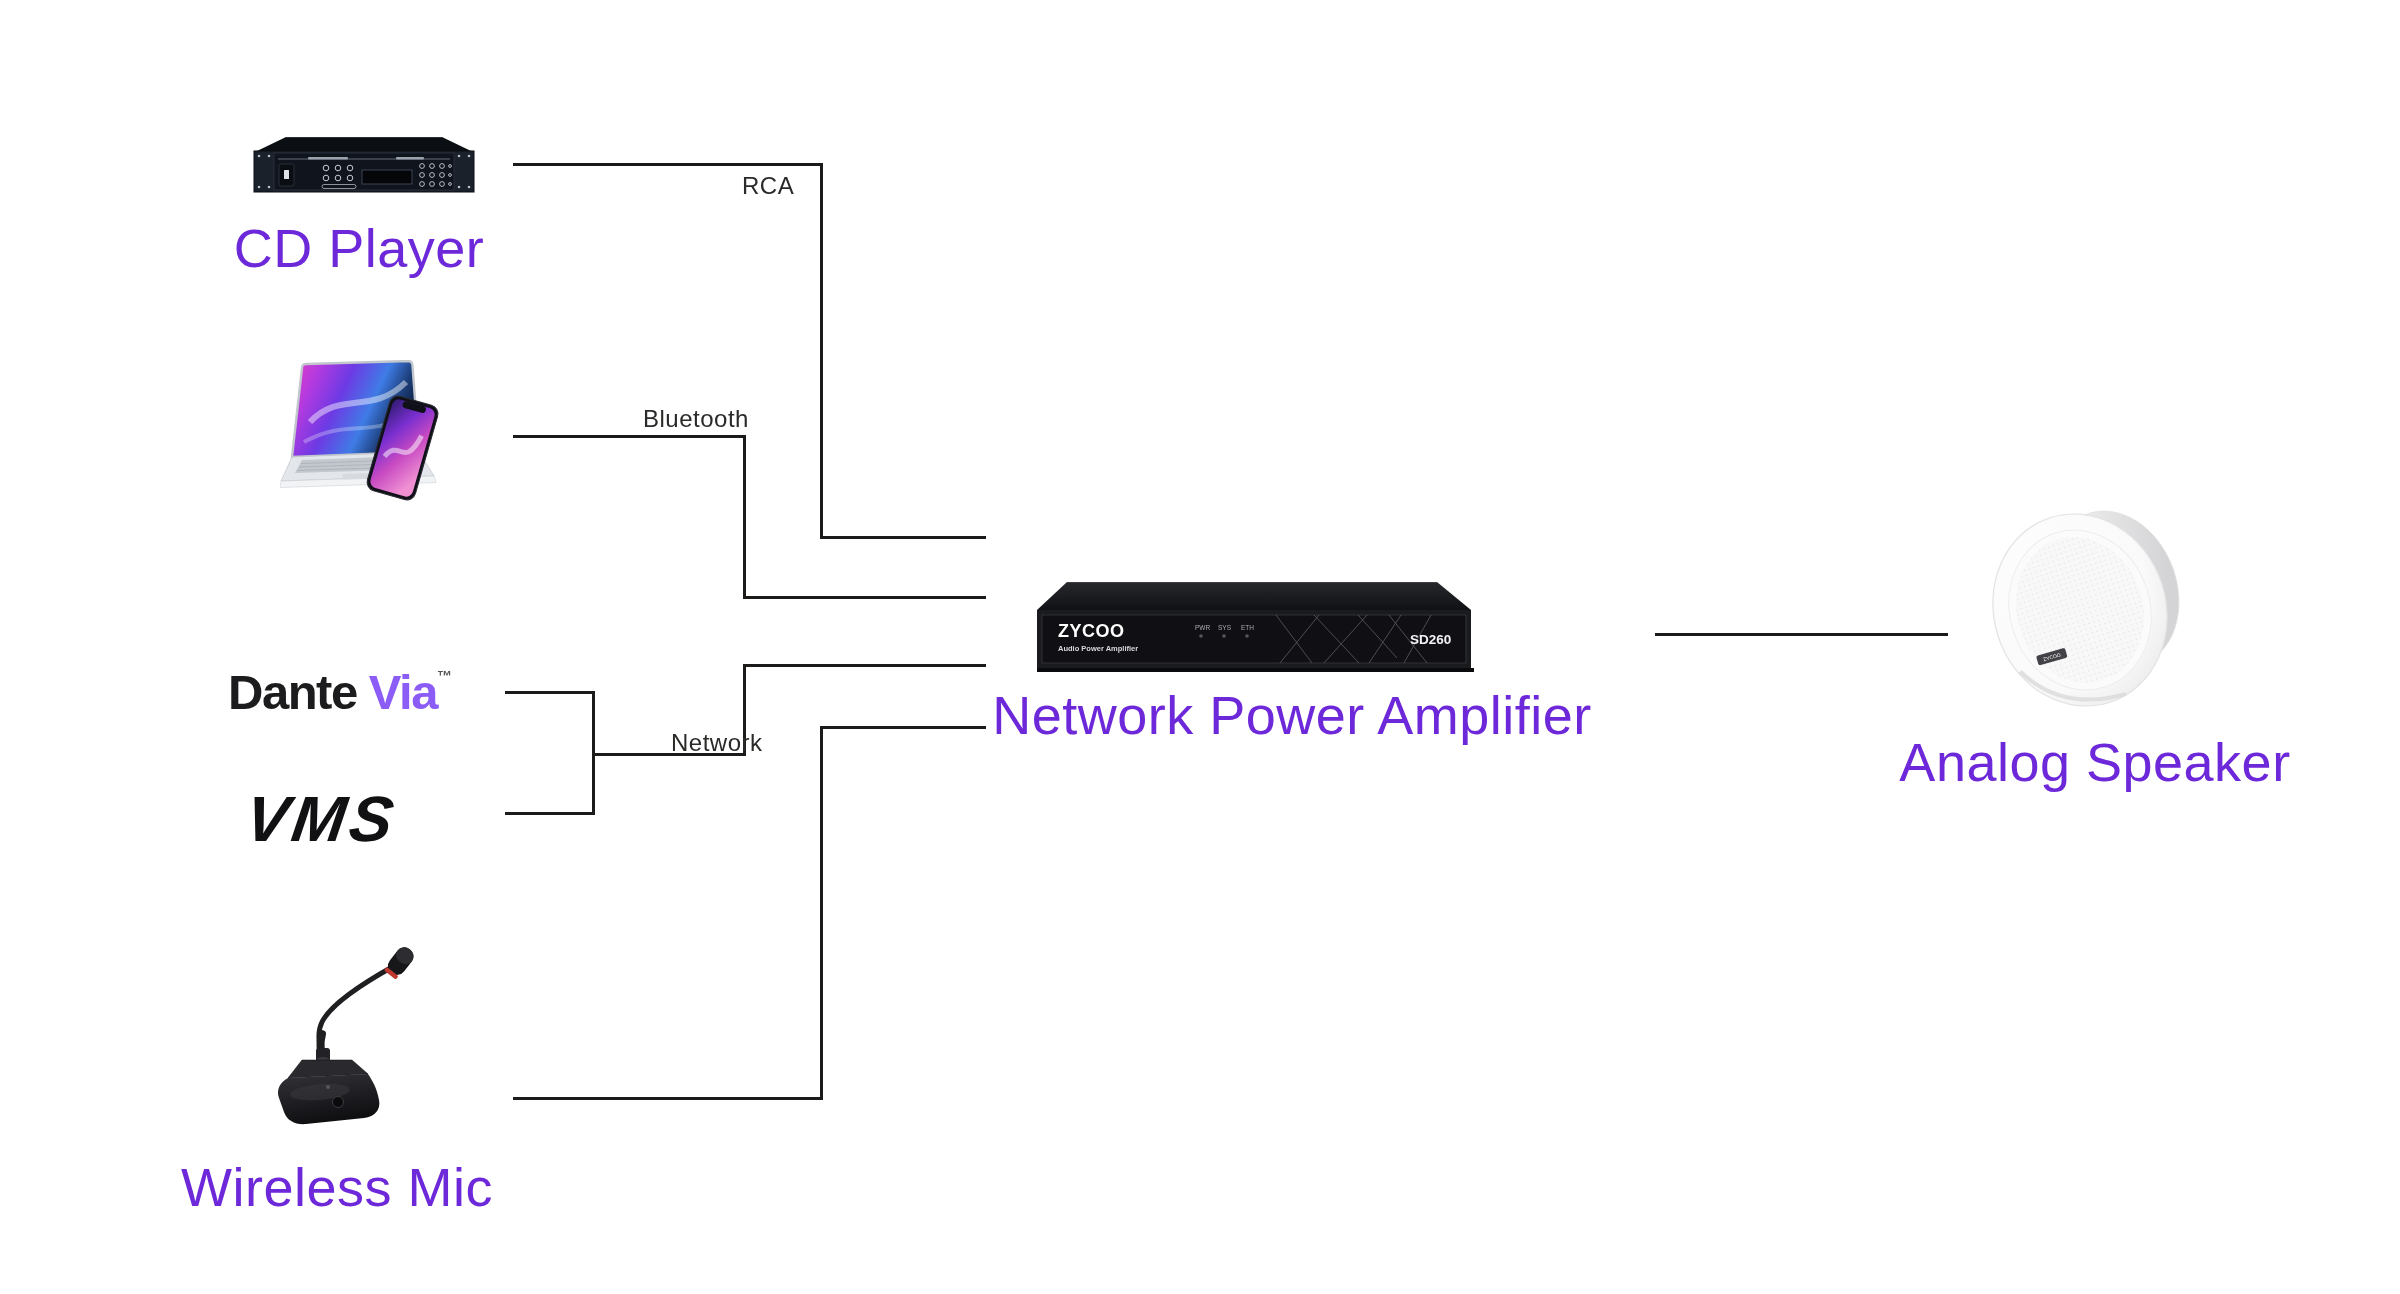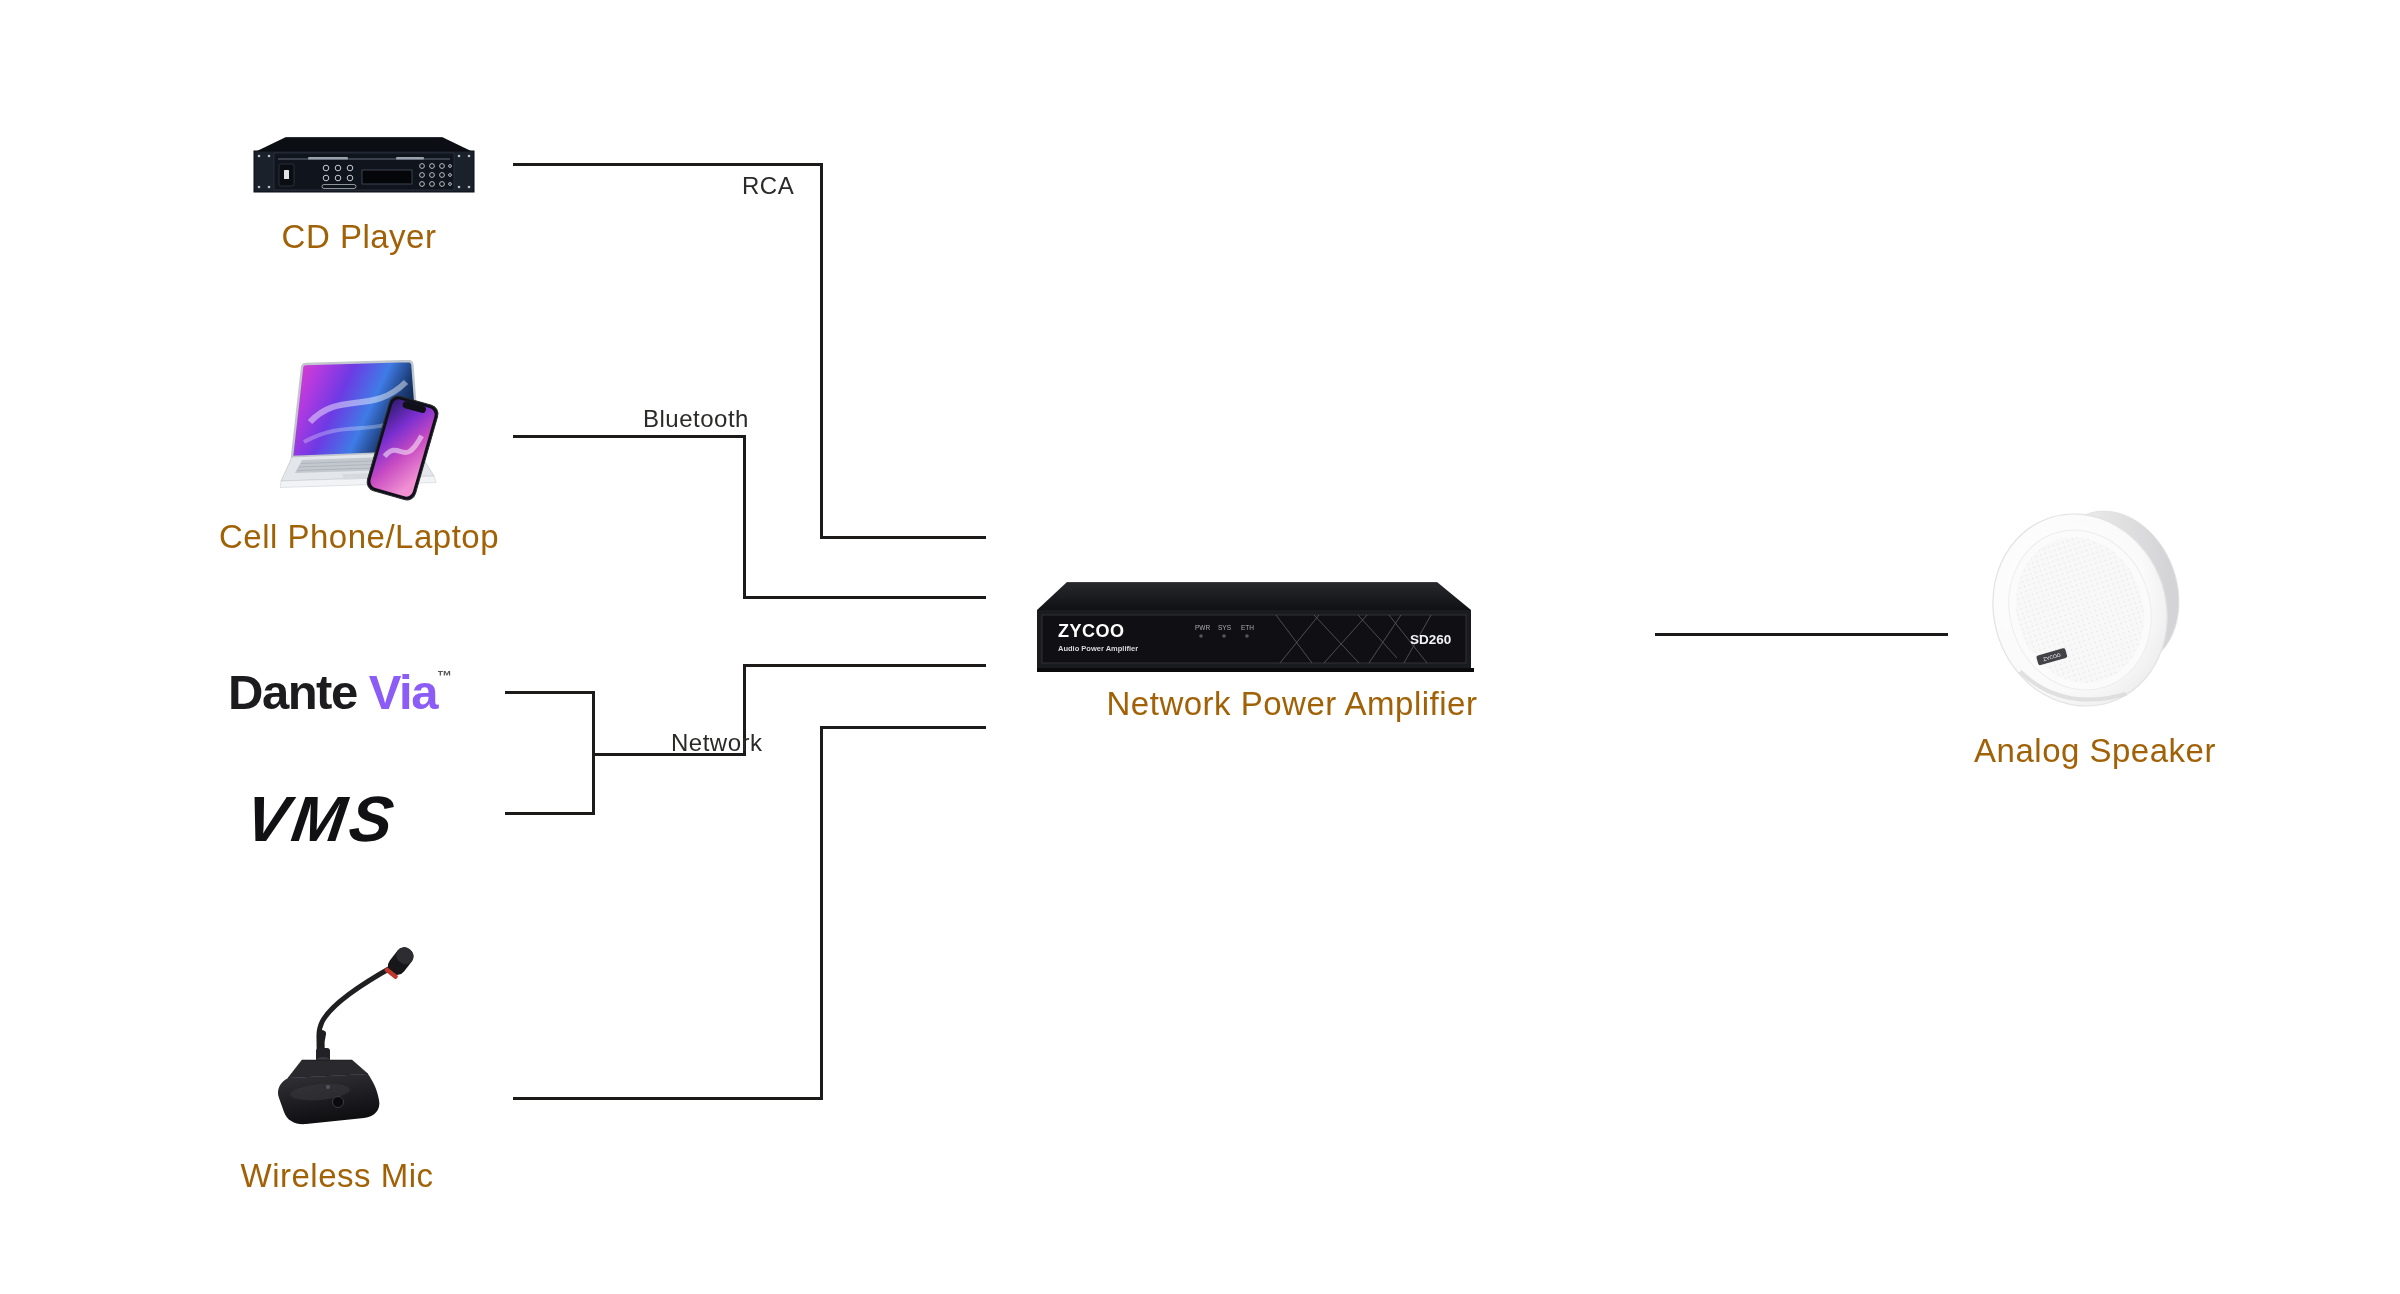--- a/index.html
+++ b/index.html
@@ -5,21 +5,21 @@
   html,body{margin:0;padding:0;background:#ffffff;}
   .canvas{
     position:relative;width:2400px;height:1294px;background:#ffffff;
     font-family:"Liberation Sans","DejaVu Sans",sans-serif;overflow:hidden;
   }
   .hl,.vl{position:absolute;background:#1d1b19;}
   .hl{height:3px;}
   .vl{width:3px;}
   .node-label{
     position:absolute;transform:translateX(-50%);
-    font-size:33px;line-height:1.1;color:#a16207;white-space:nowrap;
+    font-size:54px;line-height:1.1;color:#6d28d9;white-space:nowrap;
     letter-spacing:0.5px;
   }
   .conn-label{
     position:absolute;font-size:24px;line-height:1;color:#2b2a28;white-space:nowrap;
     letter-spacing:0.5px;
   }
   .dante-logo{
     position:absolute;left:228px;top:664px;
     font-size:49px;font-weight:700;letter-spacing:-1.5px;color:#1c1c1e;white-space:nowrap;
   }
@@ -136,21 +136,20 @@
     <line x1="17" y1="110.5" x2="139" y2="106.5" stroke="#a9aeb6" stroke-width="0.8"></line>
     <polygon points="1,121 154,116 156,122.5 0,127.5" fill="#f1f3f5" stroke="#c5cad1" stroke-width="0.5"></polygon>
     <polygon points="62,114 96,113 99,118.5 64,119.5" fill="#d6dade"></polygon>
     <g transform="translate(112,34) rotate(16)">
       <rect x="0" y="0" width="50" height="98" rx="9" fill="#101018" stroke="#2a2a34" stroke-width="1"></rect>
       <rect x="3" y="3" width="44" height="92" rx="7" fill="url(#ph)"></rect>
       <path d="M10,62 C20,40 32,70 40,32" stroke="rgba(255,255,255,0.5)" stroke-width="5" fill="none"></path>
       <rect x="13" y="3" width="24" height="7" rx="3.5" fill="#101018"></rect>
     </g>
   </svg>
-  <div class="node-label" style="left:359px;top:519px;">Cell Phone/Laptop</div>
 
   <div class="dante-logo">
     <span>Dante</span>
     <span class="via">Via</span><span class="tm">™</span>
   </div>
 
   <div class="vms-logo">VMS</div>
 
   <svg style="left:272px;top:936px;" width="175" height="205" viewBox="0 0 175 205">
     <defs>

